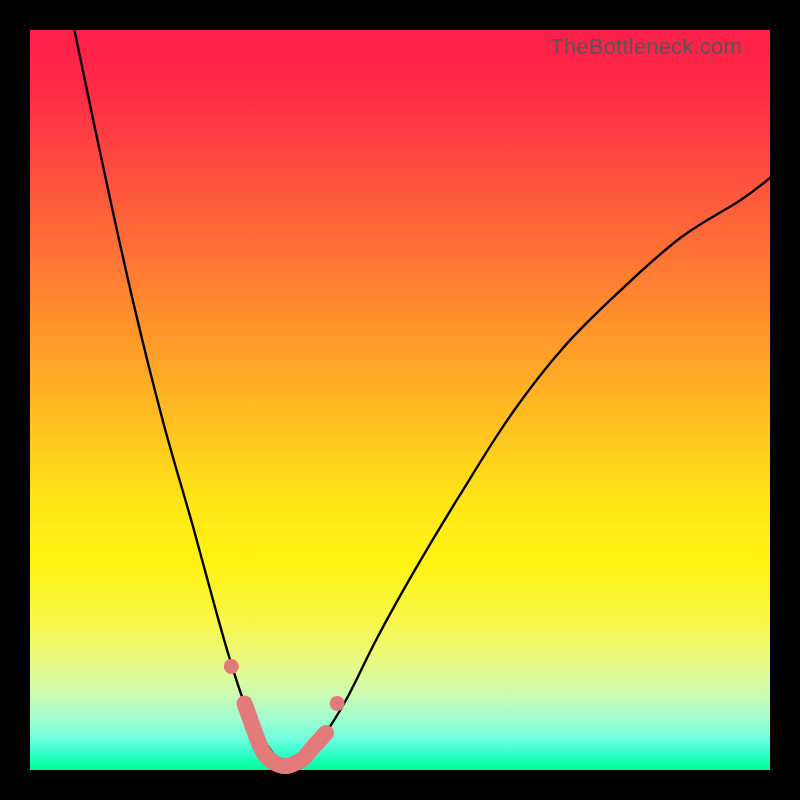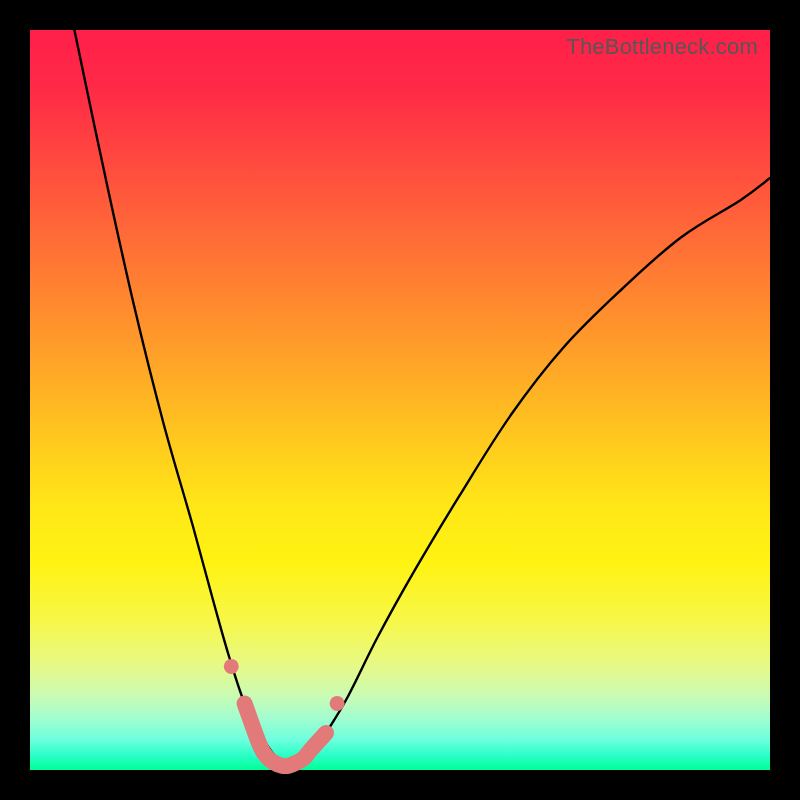--- a/index.html
+++ b/index.html
@@ -39,21 +39,21 @@
       #c9fbb4 90%,
       #a2fdcf 93%,
       #6bffde 96%,
       #2bffc8 98%,
       #00ff97 100%
     );
   }
   .watermark {
     position: absolute;
     top: 4px;
-    right: 12px;
+    right: 28px;
     color: #575757;
     font-size: 22px;
     letter-spacing: 0.2px;
     font-weight: 500;
     user-select: none;
     text-align: center;
   }
   svg.curve {
     position: absolute;
     left: 0;

